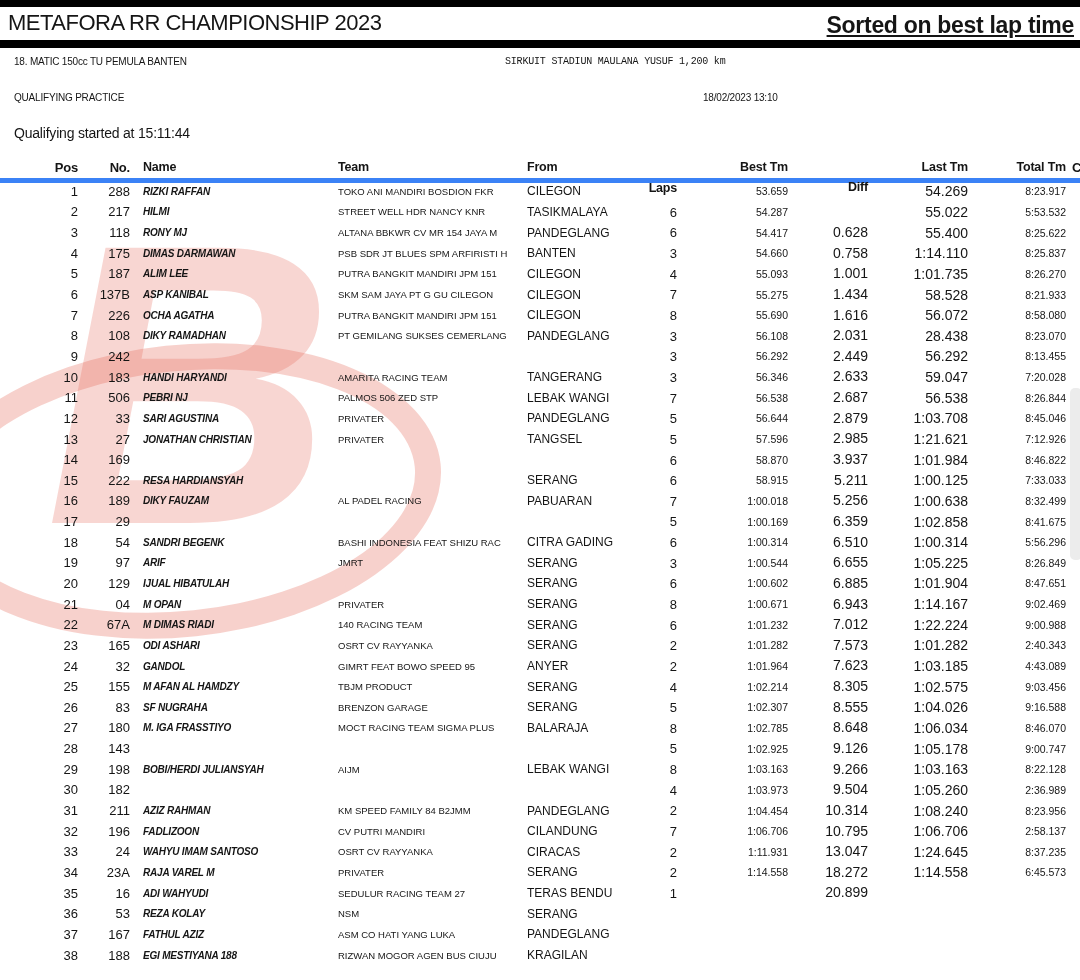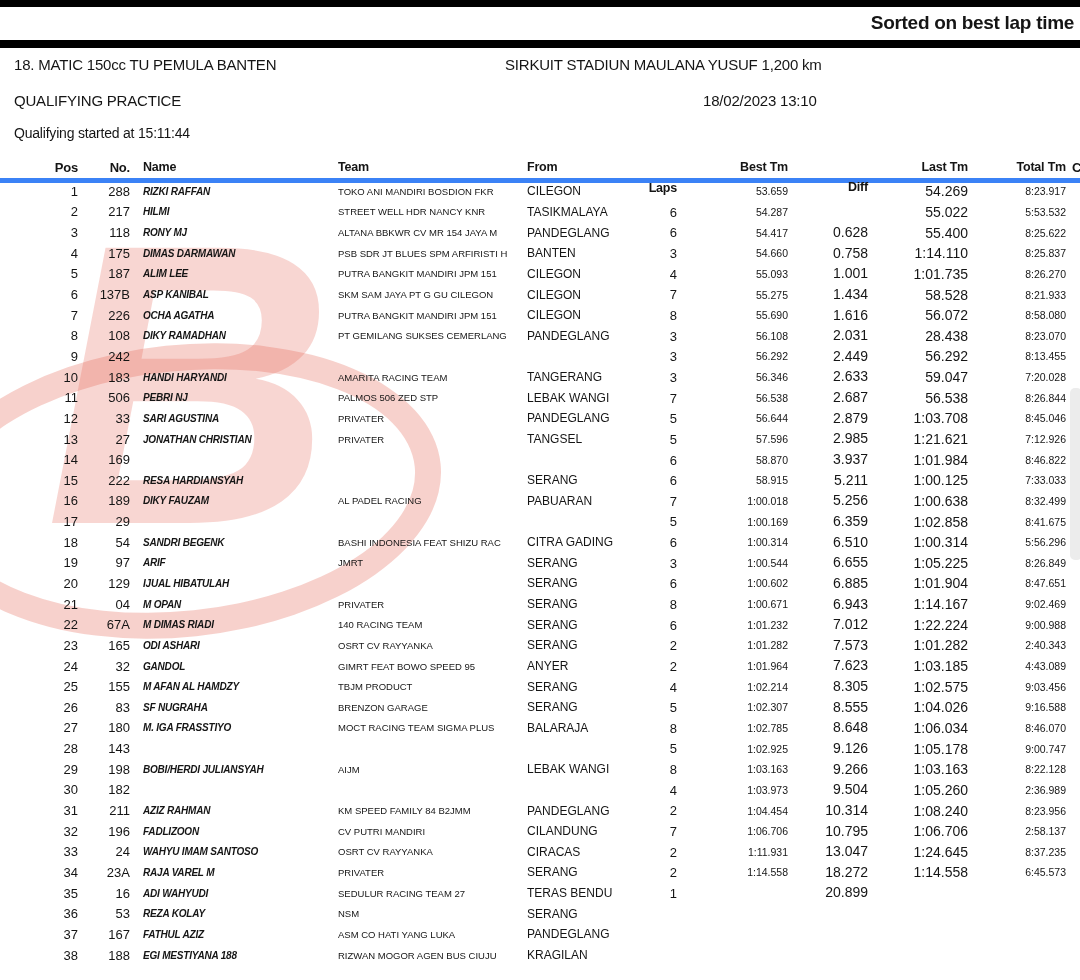--- a/index.html
+++ b/index.html
@@ -6,26 +6,26 @@
   #page{position:relative;width:1080px;height:980px;background:#ffffff;overflow:hidden;
         font-family:"Liberation Sans",sans-serif;color:#151515;}
 
   
   .bar{position:absolute;left:0;width:1080px;background:#000;}
   .bar.top{top:0;height:7px;}
   .bar.under-title{top:40px;height:8px;}
 
   
   .title{position:absolute;left:8px;top:10px;font-size:22px;letter-spacing:-0.5px;white-space:nowrap;}
-  .sorted{position:absolute;right:6px;top:12px;font-size:19px;font-weight:bold;letter-spacing:-0.3px;white-space:nowrap;}
-
-  
-  .meta{position:absolute;font-size:15px;white-space:nowrap;letter-spacing:-0.2px;}
+  .sorted{position:absolute;right:6px;top:12px;font-size:23px;font-weight:bold;letter-spacing:-0.3px;white-space:nowrap;text-decoration:underline;}
+
+  
+  .meta{position:absolute;font-size:10px;white-space:nowrap;letter-spacing:-0.2px;}
   .m-class{left:14px;top:56px;}
-  .m-circuit{left:505px;top:56px;}
+  .m-circuit{left:505px;top:56px;font-family:Liberation Mono, monospace;}
   .m-session{left:14px;top:92px;}
   .m-datetime{left:703px;top:92px;}
   .m-started{left:14px;top:125px;font-size:14px;}
 
   
   .watermark{position:absolute;left:0;top:230px;width:520px;height:380px;pointer-events:none;}
   .wm-ellipse{position:absolute;left:-80px;top:115px;width:470px;height:240px;
               border:26px solid rgba(226,88,72,0.28);border-radius:50%;transform:rotate(-6deg);}
   .wm-b{position:absolute;left:45px;top:-45px;font-size:400px;line-height:1.0;height:400px;
         font-weight:bold;font-style:italic;color:rgba(228,96,80,0.26);
@@ -62,20 +62,21 @@
   .scroll-thumb{position:absolute;left:1070px;top:388px;width:12px;height:172px;
                 background:#ececec;border-radius:5px;}
 </style>
 </head>
 <body>
 
 <div id="page">
 
   <div class="bar top"></div>
 
+  <div class="title">METAFORA RR CHAMPIONSHIP 2023</div>
   <div class="sorted">Sorted on best lap time</div>
 
   <div class="bar under-title"></div>
 
   <div class="meta m-class">18. MATIC 150cc TU PEMULA BANTEN</div>
   <div class="meta m-circuit">SIRKUIT STADIUN MAULANA YUSUF 1,200 km</div>
   <div class="meta m-session">QUALIFYING PRACTICE</div>
   <div class="meta m-datetime">18/02/2023 13:10</div>
   <div class="meta m-started">Qualifying started at 15:11:44</div>
 

